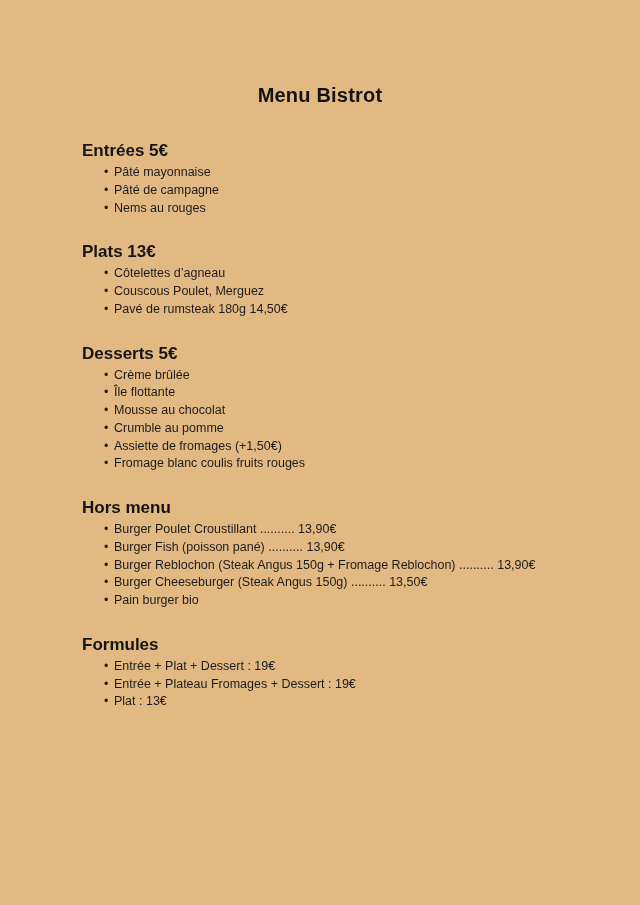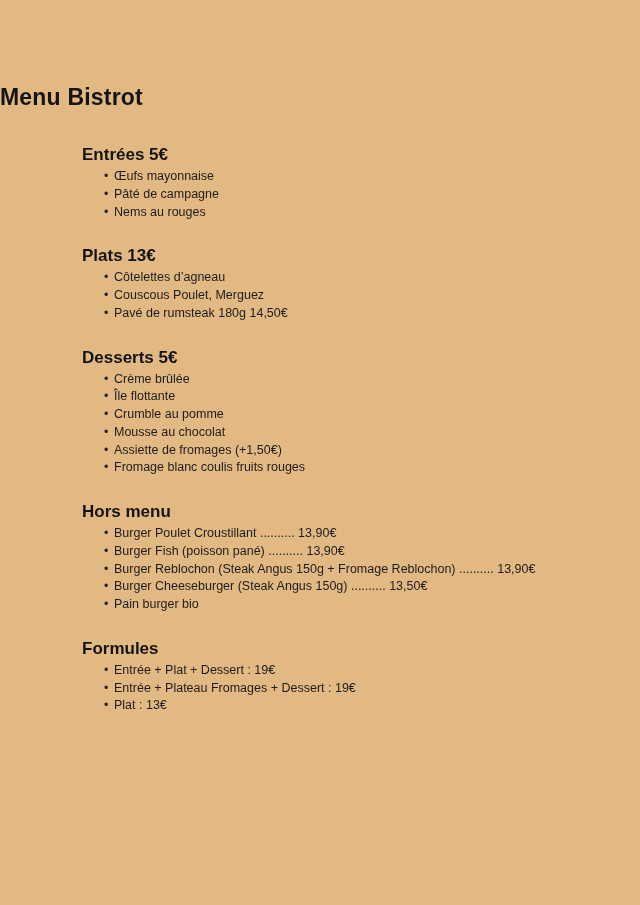--- a/index.html
+++ b/index.html
@@ -15,22 +15,22 @@
     overflow: hidden;
   }
   .page {
     position: relative;
     width: 640px;
     height: 905px;
     box-sizing: border-box;
     padding: 0;
   }
   .menu-title {
-    text-align: left;
-    font-size: 23px;
+    text-align: center;
+    font-size: 20px;
     font-weight: bold;
     letter-spacing: 0.2px;
     margin: 0;
     padding-top: 84px;
     color: #141414;
     font-family: "Liberation Sans", sans-serif;
   }
   .sections {
     margin-top: 34px;
     padding-left: 82px;
@@ -71,42 +71,42 @@
 <body>
 
 <div class="page">
   <h1 class="menu-title">Menu Bistrot</h1>
 
   <div class="sections">
 
     <div class="section">
       <div class="section-title">Entrées 5€</div>
       <ul class="items">
-        <li>Œufs mayonnaise</li>
+        <li>Pâté mayonnaise</li>
         <li>Pâté de campagne</li>
         <li>Nems au rouges</li>
       </ul>
     </div>
 
     <div class="section">
       <div class="section-title">Plats 13€</div>
       <ul class="items">
         <li>Côtelettes d’agneau</li>
         <li>Couscous Poulet, Merguez</li>
         <li>Pavé de rumsteak 180g 14,50€</li>
       </ul>
     </div>
 
     <div class="section">
       <div class="section-title">Desserts 5€</div>
       <ul class="items">
         <li>Crème brûlée</li>
         <li>Île flottante</li>
+        <li>Mousse au chocolat</li>
         <li>Crumble au pomme</li>
-        <li>Mousse au chocolat</li>
         <li>Assiette de fromages (+1,50€)</li>
         <li>Fromage blanc coulis fruits rouges</li>
       </ul>
     </div>
 
     <div class="section">
       <div class="section-title">Hors menu</div>
       <ul class="items">
         <li>Burger Poulet Croustillant .......... 13,90€</li>
         <li>Burger Fish (poisson pané) .......... 13,90€</li>

